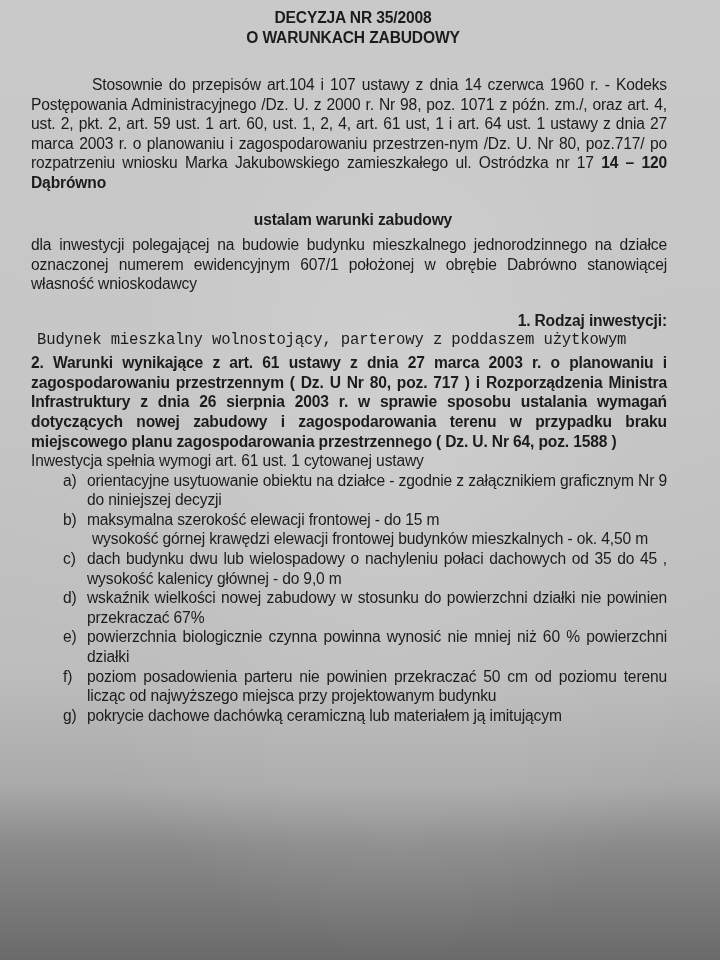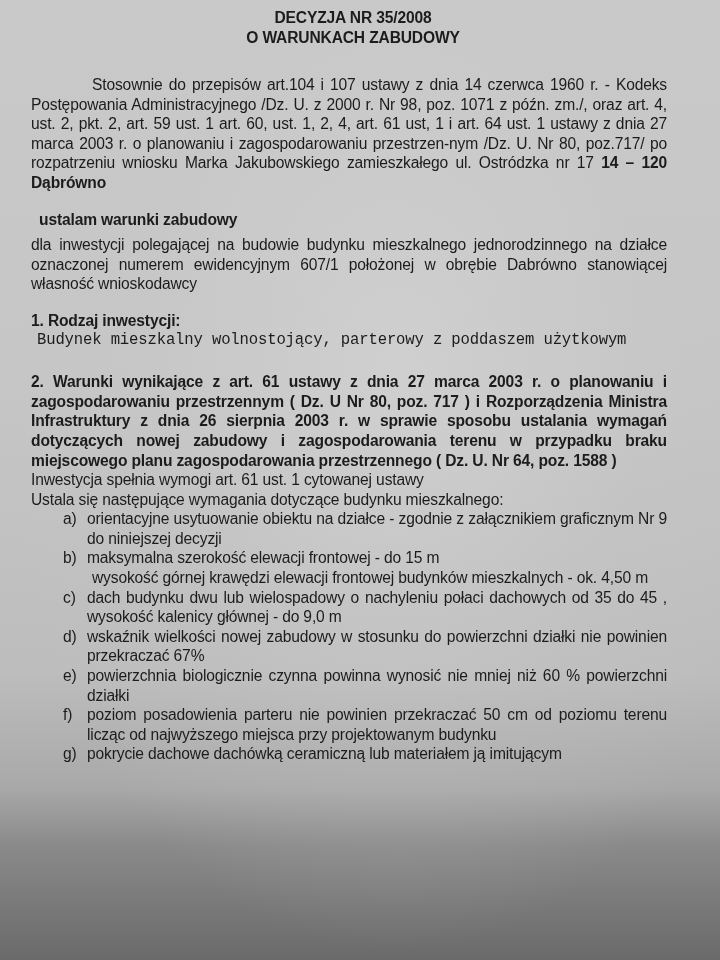--- a/index.html
+++ b/index.html
@@ -19,26 +19,26 @@
     font-size: 15.6px; line-height: 19.6px;
     letter-spacing: -0.15px;
   }
   .title {
     text-align: center; font-weight: bold; font-size: 15.6px; line-height: 20px;
     margin-left: 8px;
   }
   .j { text-align: justify; text-align-last: auto; }
   .para1 { margin-top: 27px; }
   .b { font-weight: bold; }
-  .center-head { font-weight: bold; margin-top: 17px; margin-left: 8px; }
+  .center-head { text-align: center; font-weight: bold; margin-top: 17px; margin-left: 8px; }
   .intro { margin-top: 6px; }
   .sec { margin-top: 17px; }
-  .sec-title { font-weight: bold; }
+  .sec-title { font-weight: bold; text-align: right; }
   .sec-body { padding-left: 6px; font-family: Liberation Mono, monospace; }
-  .sec2 { margin-top: 22px; font-weight: bold; }
+  .sec2 { margin-top: 3px; font-weight: bold; }
   .req { margin-top: 0; }
   .list { margin: 0; padding: 0; list-style: none; }
   .list li { position: relative; padding-left: 56px; margin-right: 0; }
   .list .lbl { position: absolute; left: 32px; top: 0; }
   .list .extra { padding-left: 5px; }
 </style>
 </head>
 <body>
 
 <div class="page">
@@ -59,21 +59,20 @@
 
     <div class="sec">
       <div class="sec-title">1. Rodzaj inwestycji:</div>
       <div class="sec-body">Budynek mieszkalny  wolnostojący, parterowy z poddaszem użytkowym</div>
     </div>
 
     <div class="sec2 j">2. Warunki wynikające z art. 61 ustawy z dnia 27 marca 2003 r. o planowaniu i zagospodarowaniu przestrzennym ( Dz. U Nr 80, poz. 717 )  i Rozporządzenia Ministra Infrastruktury z dnia 26 sierpnia 2003 r. w sprawie sposobu ustalania wymagań dotyczących nowej zabudowy i zagospodarowania terenu w przypadku braku miejscowego planu zagospodarowania przestrzennego ( Dz. U. Nr 64, poz. 1588 )</div>
 
     <div class="req">
       <div>Inwestycja spełnia wymogi art. 61 ust. 1 cytowanej ustawy</div>
-      <div>Ustala się następujące wymagania dotyczące budynku mieszkalnego:</div>
       <ul class="list">
         <li>
           <span class="lbl">a)</span>
           <div class="j">orientacyjne usytuowanie obiektu na działce - zgodnie z załącznikiem graficznym Nr 9 do niniejszej decyzji</div>
         </li>
         <li>
           <span class="lbl">b)</span>
           <div>maksymalna szerokość elewacji frontowej - do 15 m</div>
           <div class="extra">wysokość górnej krawędzi elewacji frontowej  budynków mieszkalnych - ok. 4,50 m</div>
         </li>

